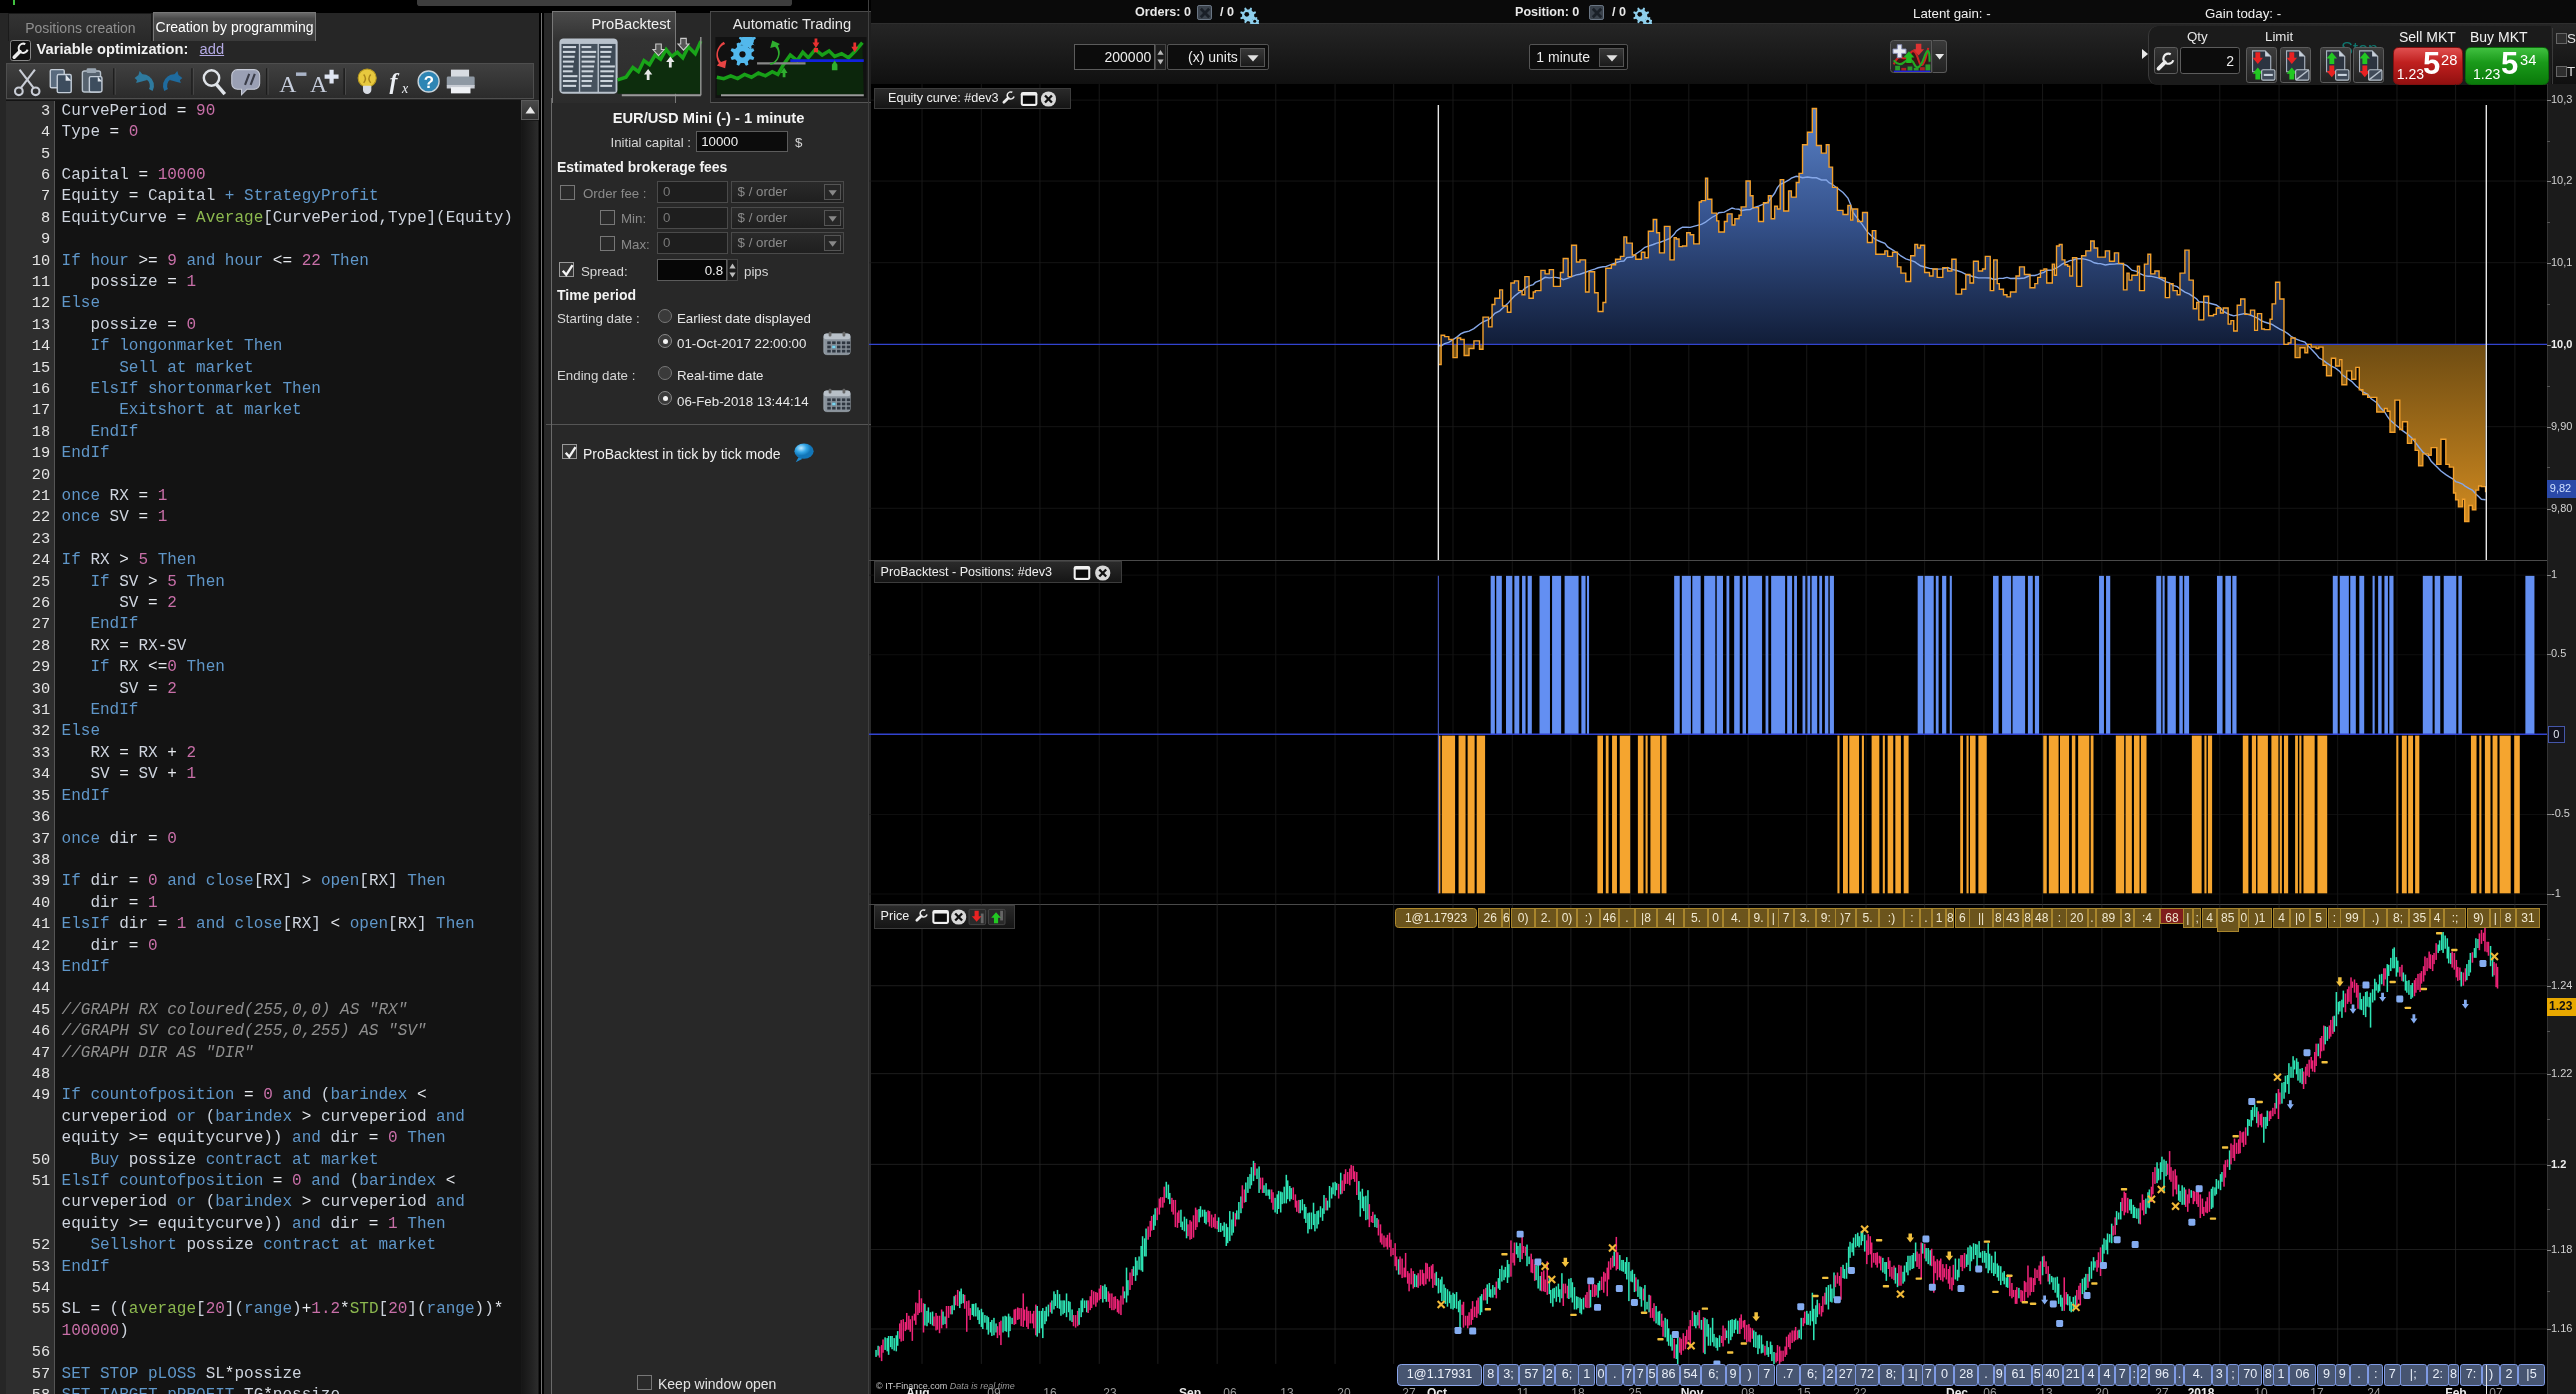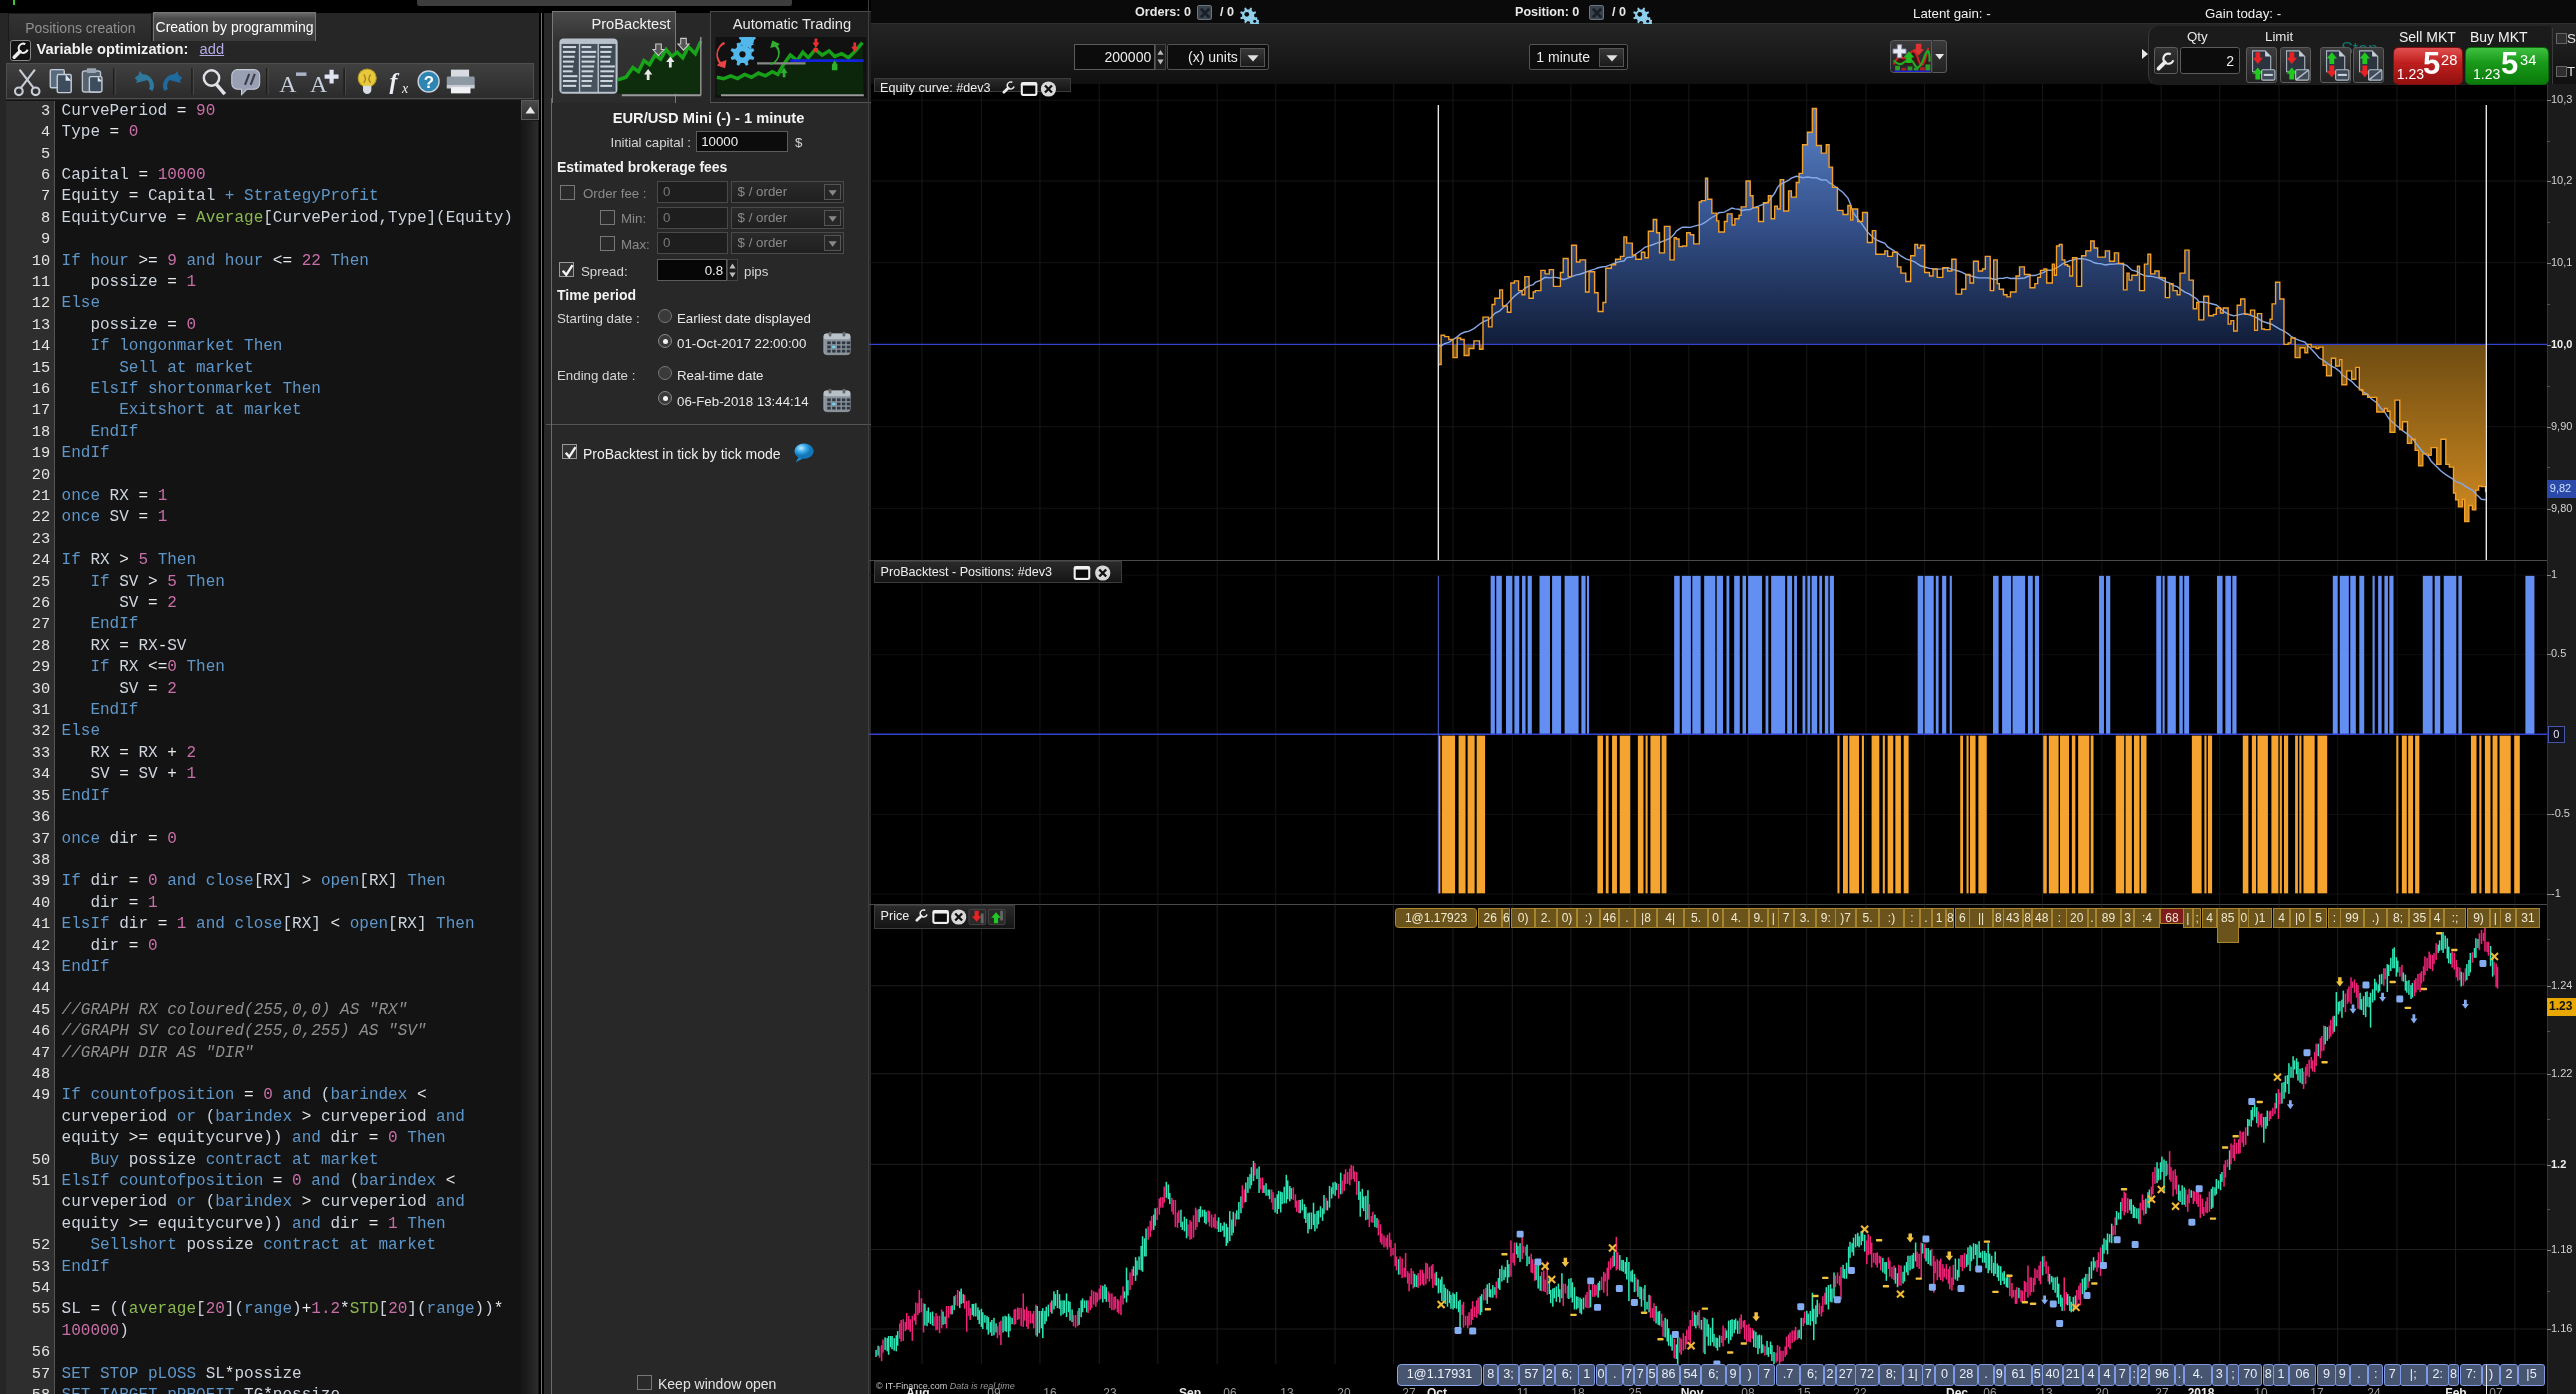--- a/index.html
+++ b/index.html
@@ -582,21 +582,21 @@
     <line x1="1246" y1="729" x2="3651" y2="729" stroke="#1d1d1d" stroke-width="1"></line>
     <path d="M2062 523H2066V481H2071V483H2077V487H2083V513H2089V485H2094V487H2099V510H2106V500H2113V489H2121V501H2126V455H2134V469H2139V437H2143V428H2150V416H2154V439H2161V448H2166V406H2171V403H2177V417H2182V423H2186V397H2192V428H2198V419H2201V417H2209V388H2215V393H2221V387H2227V411H2230V411H2237V391H2241V371H2248V397H2253V352H2260V376H2265V373H2273V419H2278V390H2286V420H2291V447H2298V434H2302V385H2310V380H2316V372H2323V368H2328V340H2332V349H2340V366H2345V372H2353V362H2358V370H2363V332H2370V315H2375V334H2379V363H2386V325H2394V373H2400V341H2403V343H2407V354H2412V353H2418V334H2423V337H2428V350H2436V290H2439V288H2445V256H2448V286H2454V306H2461V317H2464V333H2472V318H2476V307H2483V323H2487V314H2493V309H2496V297H2503V260H2509V281H2513V298H2521V318H2528V291H2535V281H2539V314H2544V296H2548V300H2552V258H2557V303H2564V274H2568V283H2575V262H2579V249H2584V208H2591V190H2598V156H2604V209H2611V220H2618V208H2622V240H2627V269H2634V302H2642V308H2649V295H2653V316H2656V300H2663V318H2670V305H2677V348H2684V331H2689V365H2696V365H2702V360H2706V368H2713V362H2720V383H2725V392H2732V404H2739V367H2745V351H2749V356H2753V352H2759V391H2766V396H2771V386H2777V398H2785V384H2792V389H2798V372H2804V422H2812V415H2818V394H2824V406H2829V375H2836V389H2842V386H2846V368H2853V417H2858V373H2863V407H2866V415H2872V423H2877V426H2882V419H2890V396H2895V383H2902V394H2910V413H2917V407H2921V398H2925V388H2930V386H2934V406H2942V379H2945V395H2948V353H2952V351H2956V373H2960V380H2964V382H2967V396H2971V370H2977V411H2984V367H2990V360H2997V346H3002V356H3007V369H3011V369H3018V360H3024V375H3031V363H3037V378H3044V416H3049V392H3052V402H3056V395H3064V382H3067V417H3074V379H3079V365H3083V393H3089V389H3095V398H3099V399H3104V427H3110V407H3115V417H3121V423H3125V392H3132V359H3138V402H3144V443H3149V434H3152V459H3159V425H3166V453H3173V451H3177V442H3183V449H3187V442H3194V465H3198V460H3202V475H3207V438H3212V429H3218V451H3226V445H3232V474H3236V450H3242V472H3246V473H3254V458H3257V436H3262V405H3268V429H3274V494H3280V492H3284V485H3290V513H3297V499H3304V506H3308V494H3313V498H3320V500H3324V498H3330V524H3335V539H3342V514H3348V525H3354V516H3357V552H3364V532H3371V544H3377V527H3382V559H3387V566H3394V570H3399V570H3407V591H3412V591H3418V586H3422V590H3426V620H3433V574H3440V616H3444V605H3451V636H3457V630H3462V646H3467V668H3473V651H3481V653H3485V642H3493V666H3499V630H3506V666H3511V670H3517V707H3520V717H3524V727H3530V716H3533V748H3539V725H3544V731H3549V703H3553V697H3557V698H3563V706V494H2062Z" fill="url(#eqb)" clip-path="url(#above)"></path>
     <path d="M2062 523H2066V481H2071V483H2077V487H2083V513H2089V485H2094V487H2099V510H2106V500H2113V489H2121V501H2126V455H2134V469H2139V437H2143V428H2150V416H2154V439H2161V448H2166V406H2171V403H2177V417H2182V423H2186V397H2192V428H2198V419H2201V417H2209V388H2215V393H2221V387H2227V411H2230V411H2237V391H2241V371H2248V397H2253V352H2260V376H2265V373H2273V419H2278V390H2286V420H2291V447H2298V434H2302V385H2310V380H2316V372H2323V368H2328V340H2332V349H2340V366H2345V372H2353V362H2358V370H2363V332H2370V315H2375V334H2379V363H2386V325H2394V373H2400V341H2403V343H2407V354H2412V353H2418V334H2423V337H2428V350H2436V290H2439V288H2445V256H2448V286H2454V306H2461V317H2464V333H2472V318H2476V307H2483V323H2487V314H2493V309H2496V297H2503V260H2509V281H2513V298H2521V318H2528V291H2535V281H2539V314H2544V296H2548V300H2552V258H2557V303H2564V274H2568V283H2575V262H2579V249H2584V208H2591V190H2598V156H2604V209H2611V220H2618V208H2622V240H2627V269H2634V302H2642V308H2649V295H2653V316H2656V300H2663V318H2670V305H2677V348H2684V331H2689V365H2696V365H2702V360H2706V368H2713V362H2720V383H2725V392H2732V404H2739V367H2745V351H2749V356H2753V352H2759V391H2766V396H2771V386H2777V398H2785V384H2792V389H2798V372H2804V422H2812V415H2818V394H2824V406H2829V375H2836V389H2842V386H2846V368H2853V417H2858V373H2863V407H2866V415H2872V423H2877V426H2882V419H2890V396H2895V383H2902V394H2910V413H2917V407H2921V398H2925V388H2930V386H2934V406H2942V379H2945V395H2948V353H2952V351H2956V373H2960V380H2964V382H2967V396H2971V370H2977V411H2984V367H2990V360H2997V346H3002V356H3007V369H3011V369H3018V360H3024V375H3031V363H3037V378H3044V416H3049V392H3052V402H3056V395H3064V382H3067V417H3074V379H3079V365H3083V393H3089V389H3095V398H3099V399H3104V427H3110V407H3115V417H3121V423H3125V392H3132V359H3138V402H3144V443H3149V434H3152V459H3159V425H3166V453H3173V451H3177V442H3183V449H3187V442H3194V465H3198V460H3202V475H3207V438H3212V429H3218V451H3226V445H3232V474H3236V450H3242V472H3246V473H3254V458H3257V436H3262V405H3268V429H3274V494H3280V492H3284V485H3290V513H3297V499H3304V506H3308V494H3313V498H3320V500H3324V498H3330V524H3335V539H3342V514H3348V525H3354V516H3357V552H3364V532H3371V544H3377V527H3382V559H3387V566H3394V570H3399V570H3407V591H3412V591H3418V586H3422V590H3426V620H3433V574H3440V616H3444V605H3451V636H3457V630H3462V646H3467V668H3473V651H3481V653H3485V642H3493V666H3499V630H3506V666H3511V670H3517V707H3520V717H3524V727H3530V716H3533V748H3539V725H3544V731H3549V703H3553V697H3557V698H3563V706V494H2062Z" fill="url(#eqo)" clip-path="url(#below)"></path>
     <line x1="1246" y1="494" x2="3651" y2="494" stroke="#3243cf" stroke-width="2"></line>
     <path d="M2062 495.8 L2066 496.3 L2071 492.9 L2077 491.1 L2083 487.2 L2089 483.3 L2094 479.1 L2099 476.7 L2106 475.1 L2113 471.5 L2121 465.2 L2126 461.8 L2134 458.7 L2139 454.0 L2143 449.5 L2150 446.0 L2154 442.4 L2161 436.0 L2166 430.3 L2171 425.0 L2177 420.2 L2182 417.9 L2186 413.7 L2192 410.3 L2198 408.6 L2201 405.3 L2209 402.0 L2215 398.0 L2221 398.7 L2227 398.0 L2230 398.1 L2237 399.3 L2241 401.3 L2248 399.0 L2253 396.9 L2260 394.5 L2265 393.5 L2273 390.7 L2278 388.7 L2286 386.3 L2291 384.3 L2298 382.8 L2302 382.7 L2310 379.3 L2316 377.3 L2323 375.1 L2328 374.6 L2332 369.7 L2340 368.8 L2345 364.6 L2353 359.2 L2358 354.9 L2363 353.3 L2370 350.9 L2375 349.0 L2379 348.0 L2386 345.4 L2394 342.2 L2400 336.4 L2403 331.9 L2407 328.9 L2412 326.2 L2418 326.2 L2423 326.4 L2428 324.9 L2436 322.8 L2439 322.2 L2445 318.8 L2448 316.5 L2454 312.2 L2461 308.3 L2464 305.4 L2472 304.6 L2476 302.2 L2483 298.6 L2487 299.9 L2493 300.3 L2496 302.6 L2503 301.1 L2509 300.9 L2513 298.6 L2521 296.0 L2528 293.1 L2535 290.0 L2539 284.0 L2544 277.5 L2548 269.4 L2552 264.8 L2557 262.7 L2564 258.8 L2568 255.8 L2575 253.2 L2579 253.8 L2584 255.2 L2591 254.2 L2598 255.2 L2604 255.3 L2611 258.4 L2618 258.5 L2622 262.4 L2627 264.9 L2634 270.3 L2642 276.4 L2649 284.4 L2653 293.8 L2656 304.6 L2663 313.8 L2670 322.8 L2677 333.1 L2684 339.8 L2689 344.1 L2696 347.0 L2702 349.3 L2706 354.3 L2713 358.6 L2720 363.1 L2725 367.3 L2732 371.5 L2739 373.6 L2745 375.8 L2749 378.8 L2753 381.4 L2759 383.2 L2766 385.2 L2771 385.9 L2777 386.2 L2785 385.9 L2792 384.0 L2798 386.6 L2804 387.8 L2812 390.5 L2818 393.8 L2824 395.5 L2829 397.1 L2836 398.8 L2842 398.8 L2846 398.7 L2853 399.0 L2858 401.1 L2863 400.4 L2866 399.5 L2872 399.2 L2877 398.1 L2882 399.7 L2890 399.2 L2895 399.7 L2902 398.9 L2910 395.4 L2917 395.4 L2921 394.0 L2925 392.3 L2930 390.8 L2934 387.9 L2942 387.4 L2945 385.8 L2948 384.6 L2952 382.1 L2956 379.1 L2960 377.1 L2964 375.6 L2967 374.1 L2971 373.5 L2977 371.3 L2984 371.2 L2990 372.3 L2997 374.3 L3002 377.1 L3007 378.2 L3011 378.3 L3018 380.2 L3024 379.3 L3031 379.0 L3037 378.1 L3044 379.2 L3049 381.2 L3052 384.0 L3056 387.8 L3064 389.8 L3067 392.2 L3074 395.6 L3079 396.5 L3083 396.3 L3089 397.6 L3095 399.0 L3099 401.3 L3104 404.2 L3110 405.8 L3115 409.5 L3121 411.3 L3125 414.6 L3132 419.1 L3138 421.7 L3144 425.7 L3149 429.0 L3152 433.0 L3159 433.6 L3166 434.7 L3173 436.5 L3177 437.6 L3183 442.0 L3187 446.7 L3194 450.4 L3198 452.0 L3202 453.2 L3207 452.1 L3212 451.0 L3218 449.8 L3226 452.0 L3232 454.7 L3236 456.5 L3242 460.3 L3246 462.0 L3254 464.5 L3257 465.5 L3262 468.6 L3268 472.3 L3274 474.9 L3280 479.0 L3284 482.4 L3290 485.8 L3297 488.6 L3304 490.8 L3308 495.7 L3313 500.8 L3320 508.1 L3324 513.3 L3330 516.7 L3335 520.6 L3342 525.1 L3348 528.1 L3354 532.9 L3357 537.4 L3364 542.2 L3371 547.1 L3377 553.4 L3382 557.4 L3387 562.2 L3394 565.7 L3399 572.1 L3407 577.6 L3412 584.5 L3418 590.6 L3422 596.9 L3426 602.6 L3433 608.6 L3440 614.3 L3444 617.7 L3451 622.7 L3457 628.0 L3462 634.1 L3467 640.8 L3473 648.2 L3481 654.8 L3485 661.5 L3493 669.5 L3499 675.6 L3506 680.8 L3511 683.9 L3517 687.5 L3520 690.7 L3524 691.9 L3530 694.3 L3533 696.9 L3539 700.5 L3544 703.0 L3549 708.6 L3553 712.1 L3557 716.0 L3563 716.8" fill="none" stroke="#86a8e8" stroke-width="2"></path>
     <path d="M2062 523H2066V481H2071V483H2077V487H2083V513H2089V485H2094V487H2099V510H2106V500H2113V489H2121V501H2126V455H2134V469H2139V437H2143V428H2150V416H2154V439H2161V448H2166V406H2171V403H2177V417H2182V423H2186V397H2192V428H2198V419H2201V417H2209V388H2215V393H2221V387H2227V411H2230V411H2237V391H2241V371H2248V397H2253V352H2260V376H2265V373H2273V419H2278V390H2286V420H2291V447H2298V434H2302V385H2310V380H2316V372H2323V368H2328V340H2332V349H2340V366H2345V372H2353V362H2358V370H2363V332H2370V315H2375V334H2379V363H2386V325H2394V373H2400V341H2403V343H2407V354H2412V353H2418V334H2423V337H2428V350H2436V290H2439V288H2445V256H2448V286H2454V306H2461V317H2464V333H2472V318H2476V307H2483V323H2487V314H2493V309H2496V297H2503V260H2509V281H2513V298H2521V318H2528V291H2535V281H2539V314H2544V296H2548V300H2552V258H2557V303H2564V274H2568V283H2575V262H2579V249H2584V208H2591V190H2598V156H2604V209H2611V220H2618V208H2622V240H2627V269H2634V302H2642V308H2649V295H2653V316H2656V300H2663V318H2670V305H2677V348H2684V331H2689V365H2696V365H2702V360H2706V368H2713V362H2720V383H2725V392H2732V404H2739V367H2745V351H2749V356H2753V352H2759V391H2766V396H2771V386H2777V398H2785V384H2792V389H2798V372H2804V422H2812V415H2818V394H2824V406H2829V375H2836V389H2842V386H2846V368H2853V417H2858V373H2863V407H2866V415H2872V423H2877V426H2882V419H2890V396H2895V383H2902V394H2910V413H2917V407H2921V398H2925V388H2930V386H2934V406H2942V379H2945V395H2948V353H2952V351H2956V373H2960V380H2964V382H2967V396H2971V370H2977V411H2984V367H2990V360H2997V346H3002V356H3007V369H3011V369H3018V360H3024V375H3031V363H3037V378H3044V416H3049V392H3052V402H3056V395H3064V382H3067V417H3074V379H3079V365H3083V393H3089V389H3095V398H3099V399H3104V427H3110V407H3115V417H3121V423H3125V392H3132V359H3138V402H3144V443H3149V434H3152V459H3159V425H3166V453H3173V451H3177V442H3183V449H3187V442H3194V465H3198V460H3202V475H3207V438H3212V429H3218V451H3226V445H3232V474H3236V450H3242V472H3246V473H3254V458H3257V436H3262V405H3268V429H3274V494H3280V492H3284V485H3290V513H3297V499H3304V506H3308V494H3313V498H3320V500H3324V498H3330V524H3335V539H3342V514H3348V525H3354V516H3357V552H3364V532H3371V544H3377V527H3382V559H3387V566H3394V570H3399V570H3407V591H3412V591H3418V586H3422V590H3426V620H3433V574H3440V616H3444V605H3451V636H3457V630H3462V646H3467V668H3473V651H3481V653H3485V642H3493V666H3499V630H3506V666H3511V670H3517V707H3520V717H3524V727H3530V716H3533V748H3539V725H3544V731H3549V703H3553V697H3557V698H3563V706" fill="none" stroke="#f2a02c" stroke-width="2"></path>
     <line x1="2062" y1="151" x2="2062" y2="803" stroke="#e8e8e8" stroke-width="2"></line>
     <line x1="3564" y1="151" x2="3564" y2="803" stroke="#e8e8e8" stroke-width="2"></line>
   </svg>
 <div class="abs" style="left:869px;top:560px;width:1707px;height:0.7px;background:#4a4a4a"></div>
-<div class="abs ctitle" style="left:874px;top:78px;width:197px;height:14px;line-height:19.5px;padding-left:5px">Equity curve: #dev3<svg class="abs" style="left:126px;top:1.4px" width="70" height="18" viewBox="0 0 100 26">
+<div class="abs ctitle" style="left:874px;top:88px;width:197px;height:21px;line-height:19.5px;padding-left:13px">Equity curve: #dev3<svg class="abs" style="left:126px;top:1.4px" width="70" height="18" viewBox="0 0 100 26">
       <g transform="scale(0.85)">
         <path d="M18.6 3.9 A6 6 0 1 0 21.6 11.1" fill="none" stroke="#ececec" stroke-width="2.6"></path>
         <line x1="11.6" y1="13.5" x2="4.2" y2="20.9" stroke="#ececec" stroke-width="4.6" stroke-linecap="round"></line>
       </g>
       <rect x="28" y="3" width="24" height="20" rx="3" fill="#f0f0f0"></rect>
       <rect x="31" y="8" width="18" height="12" fill="#0a0a0a"></rect>
       <circle cx="68" cy="13" r="11" fill="#d8d8d8"></circle>
       <path d="M63 8 L73 18 M73 8 L63 18" stroke="#111" stroke-width="3.4"></path>
     </svg></div>
 <svg class="abs" style="left:869px;top:561px" width="1678" height="343" viewBox="1246 804 2405 491">
@@ -1832,21 +1832,21 @@
     <div class="abs" style="left:657px;top:0;width:14.7px;height:20px;background:#6b541c;border:0.7px solid #a8852c;color:#f0e8d0;font-size:12px;line-height:19px;text-align:center;overflow:hidden">:</div>
     <div class="abs" style="left:671px;top:0;width:21.6px;height:20px;background:#6b541c;border:0.7px solid #a8852c;color:#f0e8d0;font-size:12px;line-height:19px;text-align:center;overflow:hidden">20</div>
     <div class="abs" style="left:693px;top:0;width:7.7px;height:20px;background:#6b541c;border:0.7px solid #a8852c;color:#f0e8d0;font-size:12px;line-height:19px;text-align:center;overflow:hidden">.</div>
     <div class="abs" style="left:701px;top:0;width:25px;height:20px;background:#6b541c;border:0.7px solid #a8852c;color:#f0e8d0;font-size:12px;line-height:19px;text-align:center;overflow:hidden">89</div>
     <div class="abs" style="left:726px;top:0;width:13.3px;height:20px;background:#6b541c;border:0.7px solid #a8852c;color:#f0e8d0;font-size:12px;line-height:19px;text-align:center;overflow:hidden">3</div>
     <div class="abs" style="left:739px;top:0;width:26px;height:20px;background:#6b541c;border:0.7px solid #a8852c;color:#f0e8d0;font-size:12px;line-height:19px;text-align:center;overflow:hidden">:4</div>
     <div class="abs" style="left:765px;top:0;width:24px;height:16px;background:#7f1d1d;border:0.7px solid #a8852c;color:#f0e8d0;font-size:12px;line-height:19px;text-align:center;overflow:hidden">68</div>
     <div class="abs" style="left:788px;top:0;width:9.8px;height:20px;background:#6b541c;border:0.7px solid #a8852c;color:#f0e8d0;font-size:12px;line-height:19px;text-align:center;overflow:hidden">|</div>
     <div class="abs" style="left:798px;top:0;width:8.4px;height:20px;background:#6b541c;border:0.7px solid #a8852c;color:#f0e8d0;font-size:12px;line-height:19px;text-align:center;overflow:hidden">;</div>
     <div class="abs" style="left:807px;top:0;width:15.3px;height:20px;background:#6b541c;border:0.7px solid #a8852c;color:#f0e8d0;font-size:12px;line-height:19px;text-align:center;overflow:hidden">4</div>
-    <div class="abs" style="left:822px;top:0;width:21.6px;height:35px;background:#6b541c;border:0.7px solid #a8852c;color:#f0e8d0;font-size:12px;line-height:19px;text-align:center;overflow:hidden">85</div>
+    <div class="abs" style="left:822px;top:0;width:21.6px;height:24px;background:#6b541c;border:0.7px solid #a8852c;color:#f0e8d0;font-size:12px;line-height:19px;text-align:center;overflow:hidden">85</div>
     <div class="abs" style="left:844px;top:0;width:9.8px;height:20px;background:#6b541c;border:0.7px solid #a8852c;color:#f0e8d0;font-size:12px;line-height:19px;text-align:center;overflow:hidden">0</div>
     <div class="abs" style="left:853px;top:0;width:24.4px;height:20px;background:#6b541c;border:0.7px solid #a8852c;color:#f0e8d0;font-size:12px;line-height:19px;text-align:center;overflow:hidden">)1</div>
     <div class="abs" style="left:878px;top:0;width:17.4px;height:20px;background:#6b541c;border:0.7px solid #a8852c;color:#f0e8d0;font-size:12px;line-height:19px;text-align:center;overflow:hidden">4</div>
     <div class="abs" style="left:895px;top:0;width:20px;height:20px;background:#6b541c;border:0.7px solid #a8852c;color:#f0e8d0;font-size:12px;line-height:19px;text-align:center;overflow:hidden">|0</div>
     <div class="abs" style="left:915px;top:0;width:17.4px;height:20px;background:#6b541c;border:0.7px solid #a8852c;color:#f0e8d0;font-size:12px;line-height:19px;text-align:center;overflow:hidden">5</div>
     <div class="abs" style="left:933px;top:0;width:12.6px;height:20px;background:#6b541c;border:0.7px solid #a8852c;color:#f0e8d0;font-size:12px;line-height:19px;text-align:center;overflow:hidden">:</div>
     <div class="abs" style="left:945px;top:0;width:24px;height:20px;background:#6b541c;border:0.7px solid #a8852c;color:#f0e8d0;font-size:12px;line-height:19px;text-align:center;overflow:hidden">99</div>
     <div class="abs" style="left:969px;top:0;width:23px;height:20px;background:#6b541c;border:0.7px solid #a8852c;color:#f0e8d0;font-size:12px;line-height:19px;text-align:center;overflow:hidden">.)</div>
     <div class="abs" style="left:992px;top:0;width:22px;height:20px;background:#6b541c;border:0.7px solid #a8852c;color:#f0e8d0;font-size:12px;line-height:19px;text-align:center;overflow:hidden">8;</div>
     <div class="abs" style="left:1014px;top:0;width:21px;height:20px;background:#6b541c;border:0.7px solid #a8852c;color:#f0e8d0;font-size:12px;line-height:19px;text-align:center;overflow:hidden">35</div>

